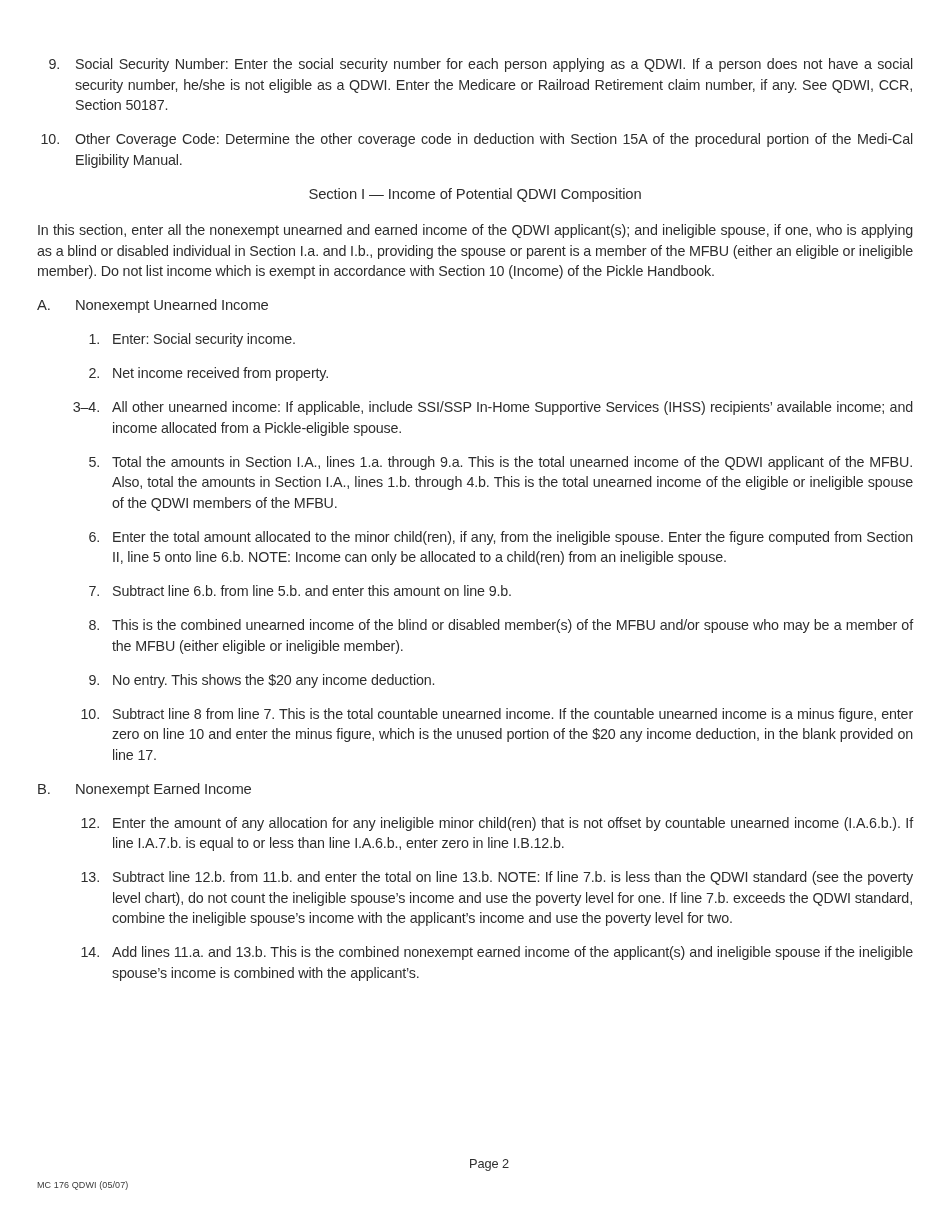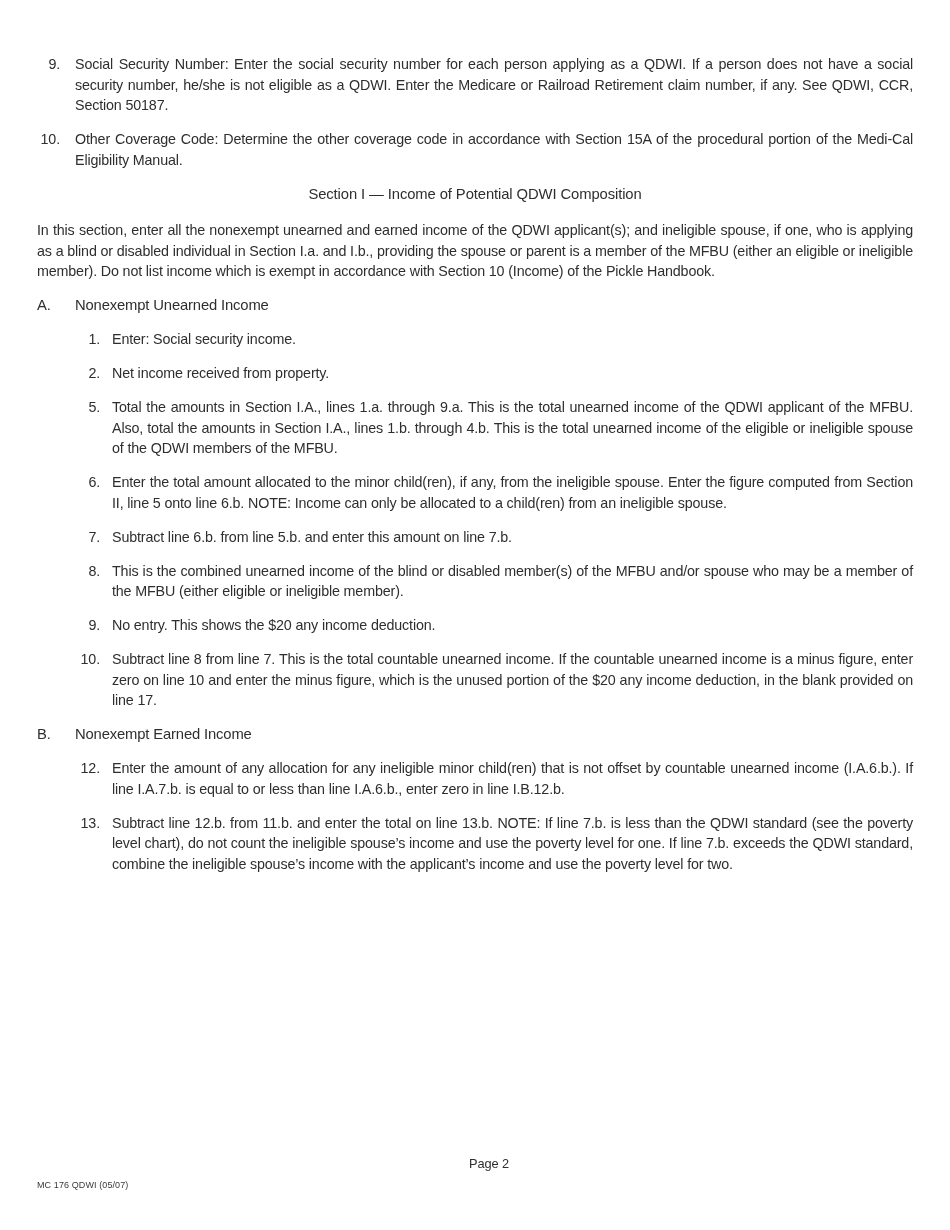--- a/index.html
+++ b/index.html
@@ -100,21 +100,21 @@
 
 <div class="page">
 
   <div class="item">
     <div class="top-num">9.</div>
     <div class="txt">Social Security Number:  Enter the social security number for each person applying as a QDWI.  If a person does not have a social security number, he/she is not eligible as a QDWI.  Enter the Medicare or Railroad Retirement claim number, if any.  See QDWI, CCR, Section 50187.</div>
   </div>
 
   <div class="item">
     <div class="top-num">10.</div>
-    <div class="txt">Other Coverage Code:  Determine the other coverage code in accordance with Section 15A of the procedural portion of the Medi-Cal Eligibility Manual.</div>
+    <div class="txt">Other Coverage Code:  Determine the other coverage code in deduction with Section 15A of the procedural portion of the Medi-Cal Eligibility Manual.</div>
   </div>
 
   <div class="section-heading">Section I — Income of Potential QDWI Composition</div>
 
   <div class="intro">In this section, enter all the nonexempt unearned and earned income of the QDWI applicant(s); and ineligible spouse, if one, who is applying as a blind or disabled individual in Section I.a. and I.b., providing the spouse or parent is a member of the MFBU (either an eligible or ineligible member).  Do not list income which is exempt in accordance with Section 10 (Income) of the Pickle Handbook.</div>
 
   <div class="letter-heading">
     <div class="letter">A.</div>
     <div>Nonexempt Unearned Income</div>
   </div>
@@ -122,34 +122,38 @@
   <div class="sub-item">
     <div class="sub-num">1.</div>
     <div class="txt">Enter:  Social security income.</div>
   </div>
 
   <div class="sub-item">
     <div class="sub-num">2.</div>
     <div class="txt">Net income received from property.</div>
   </div>
 
+  <div class="sub-item">
+    <div class="sub-num wide">3–4.</div>
+    <div class="txt">All other unearned income:  If applicable, include SSI/SSP In-Home Supportive Services (IHSS) recipients’ available income; and income allocated from a Pickle-eligible spouse.</div>
+  </div>
 
   <div class="sub-item">
     <div class="sub-num">5.</div>
     <div class="txt">Total the amounts in Section I.A., lines 1.a. through 9.a. This is the total unearned income of the QDWI applicant of the MFBU.  Also, total the amounts in Section I.A., lines 1.b. through 4.b. This is the total unearned income of the eligible or ineligible spouse of the QDWI members of the MFBU.</div>
   </div>
 
   <div class="sub-item">
     <div class="sub-num">6.</div>
     <div class="txt">Enter the total amount allocated to the minor child(ren), if any, from the ineligible spouse.  Enter the figure computed from Section II, line 5 onto line 6.b.  NOTE:  Income can only be allocated to a child(ren) from an ineligible spouse.</div>
   </div>
 
   <div class="sub-item">
     <div class="sub-num">7.</div>
-    <div class="txt">Subtract line 6.b. from line 5.b. and enter this amount on line 7.b.</div>
+    <div class="txt">Subtract line 6.b. from line 5.b. and enter this amount on line 9.b.</div>
   </div>
 
   <div class="sub-item">
     <div class="sub-num">8.</div>
     <div class="txt">This is the combined unearned income of the blind or disabled member(s) of the MFBU and/or spouse who may be a member of the MFBU (either eligible or ineligible member).</div>
   </div>
 
   <div class="sub-item">
     <div class="sub-num">9.</div>
     <div class="txt">No entry.  This shows the $20 any income deduction.</div>
@@ -169,18 +173,22 @@
   <div class="sub-item">
     <div class="sub-num">12.</div>
     <div class="txt">Enter the amount of any allocation for any ineligible minor child(ren) that is not offset by countable unearned income (I.A.6.b.).  If line I.A.7.b. is equal to or less than line I.A.6.b., enter zero in line I.B.12.b.</div>
   </div>
 
   <div class="sub-item">
     <div class="sub-num">13.</div>
     <div class="txt">Subtract line 12.b. from 11.b. and enter the total on line 13.b.  NOTE:  If line 7.b. is less than the QDWI standard (see the poverty level chart), do not count the ineligible spouse’s income and use the poverty level for one.  If line 7.b. exceeds the QDWI standard, combine the ineligible spouse’s income with the applicant’s income and use the poverty level for two.</div>
   </div>
 
+  <div class="sub-item">
+    <div class="sub-num">14.</div>
+    <div class="txt">Add lines 11.a. and 13.b.  This is the combined nonexempt earned income of the applicant(s) and ineligible spouse if the ineligible spouse’s income is combined with the applicant’s.</div>
+  </div>
 
 
 </div>
 
 <div class="page-number">Page 2</div>
 <div class="form-number">MC 176 QDWI (05/07)</div>
 
 </body></html>

